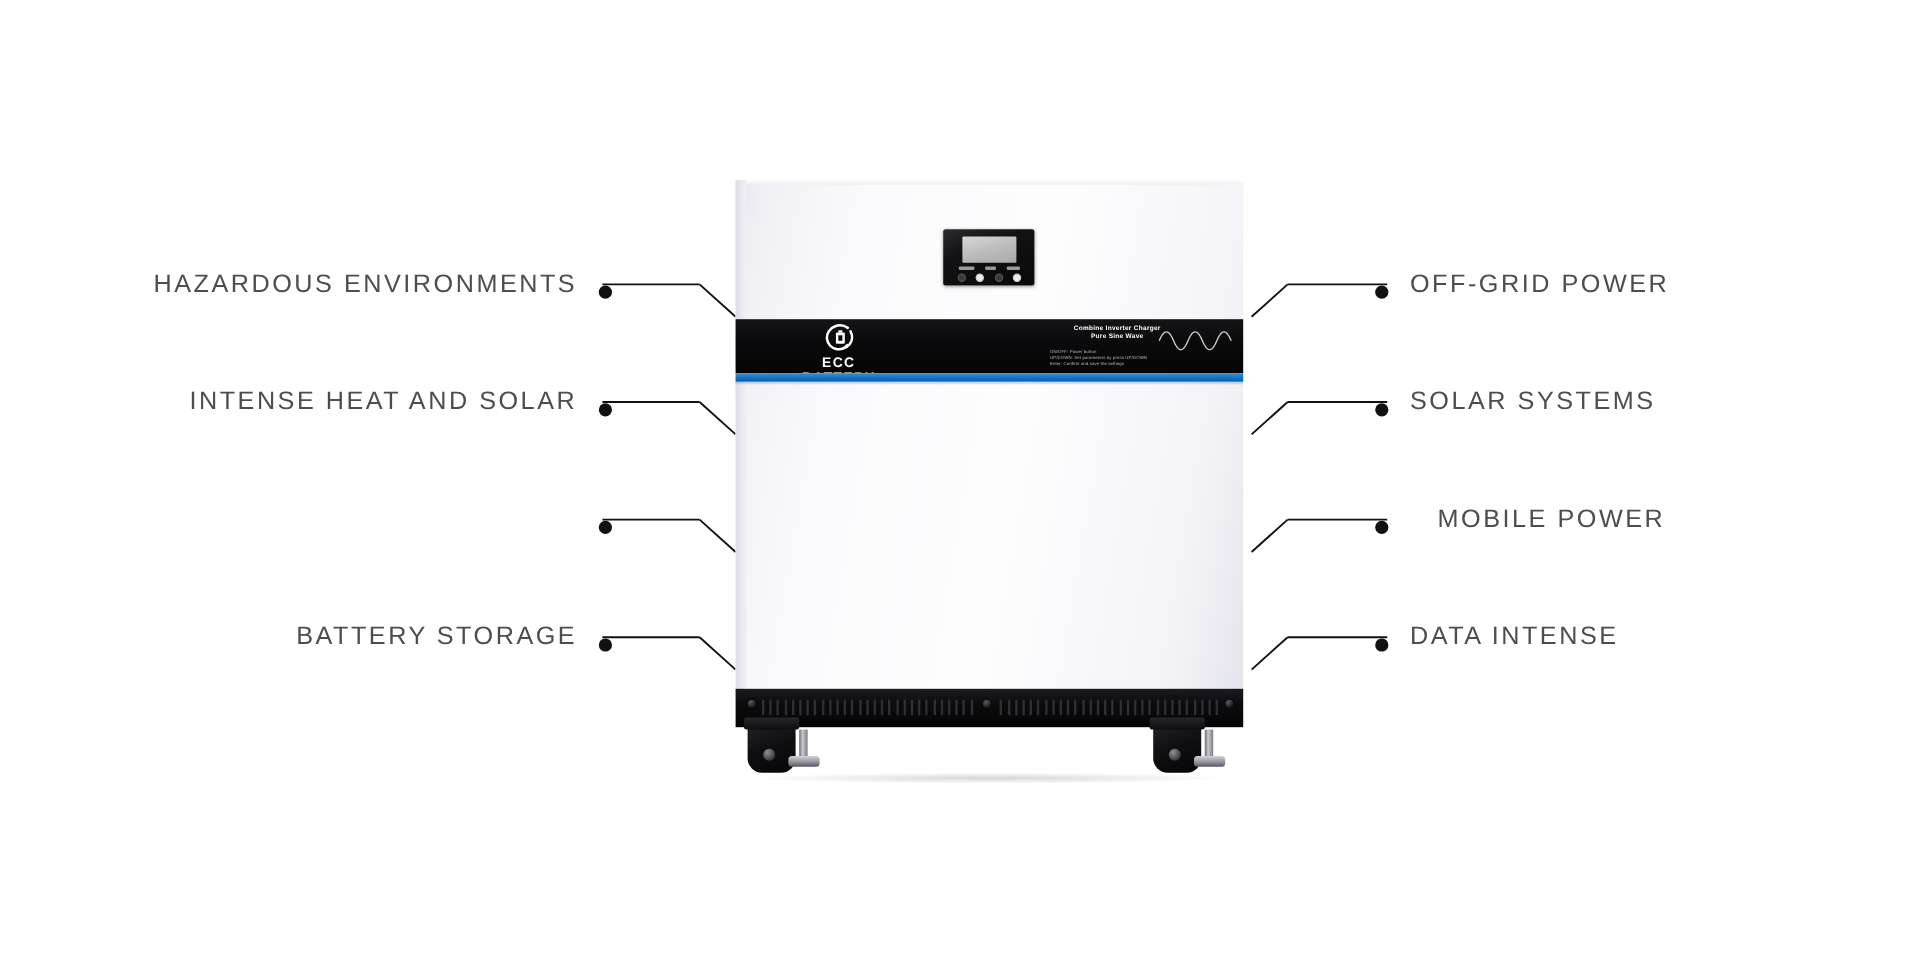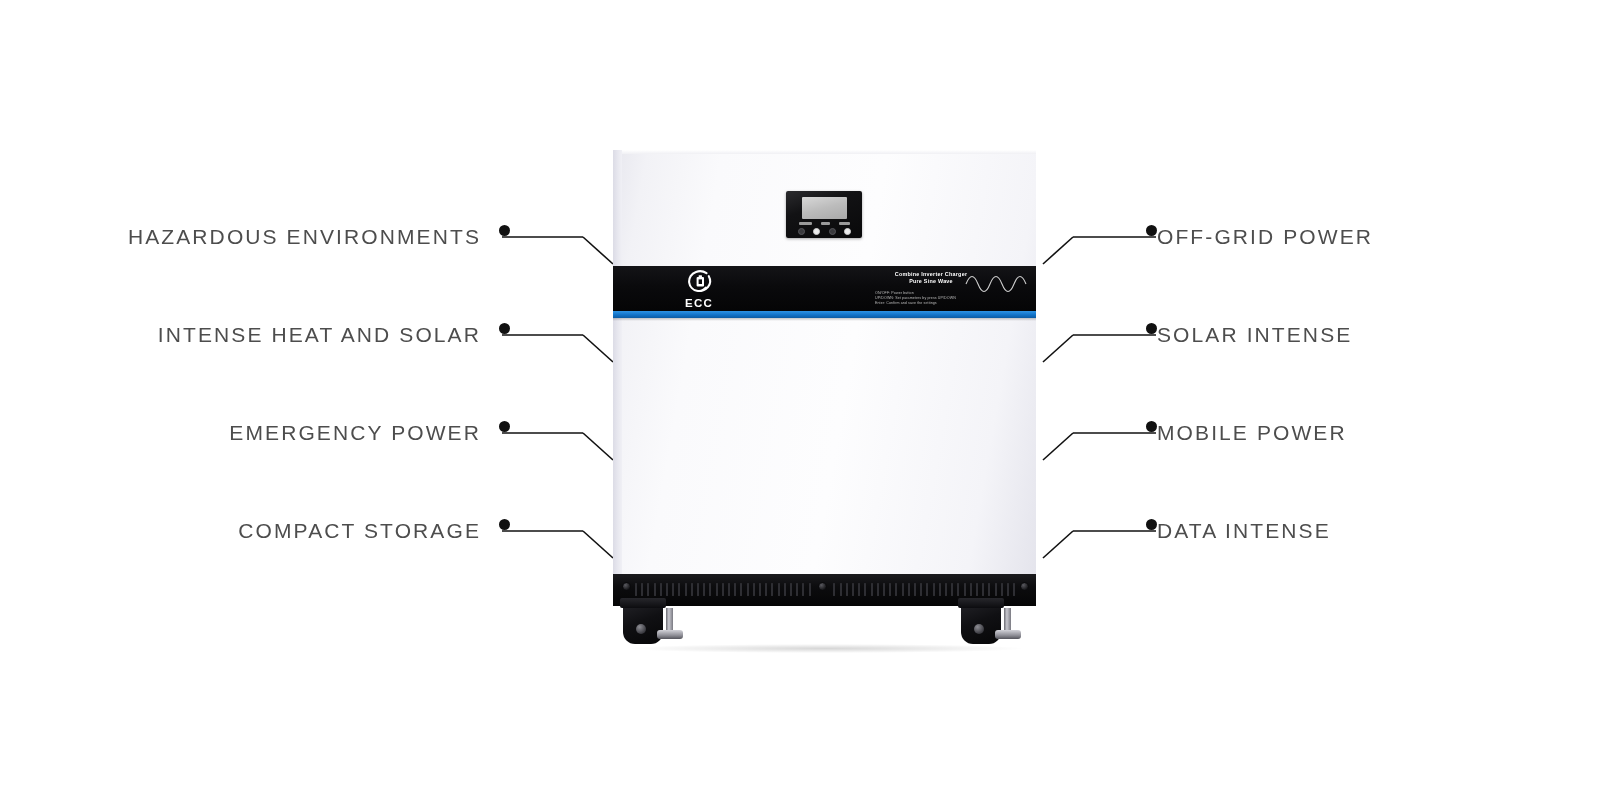--- a/index.html
+++ b/index.html
@@ -6,36 +6,36 @@
   body{
     width:1600px;height:800px;
     background:#ffffff;
     font-family:"Liberation Sans", sans-serif;
     overflow:hidden;
     position:relative;
   }
   .stage{position:absolute;inset:0;}
 
   
-  .callout{position:absolute;display:flex;align-items:flex-start;height:24px;}
+  .callout{position:absolute;display:flex;align-items:flex-end;height:24px;}
   .callout .lbl{
     font-size:21px;
     letter-spacing:2.1px;
     color:#4d4d4d;
     white-space:nowrap;
     line-height:24px;
     font-weight:400;
   }
   .callout .dot{
     width:11px;height:11px;border-radius:50%;
     background:#111111;flex:none;
   }
   .callout.left{justify-content:flex-end;}
   .callout.left .lbl{margin-right:18px;}
-  .callout.right .lbl{}
+  .callout.right .lbl{margin-left:18px;}
 
   .leader{position:absolute;overflow:visible;}
   .leader line{stroke:#111111;stroke-width:1.6;}
 
   
   .unit{position:absolute;left:613px;top:150px;width:423px;height:500px;}
 
   .cabinet{
     position:absolute;left:0;top:0;width:423px;height:430px;
     background:linear-gradient(100deg,#e7e7ee 0%,#f2f2f6 7%,#fafafc 22%,#fdfdfe 55%,#f4f4f8 86%,#e4e4ec 100%);
@@ -182,30 +182,29 @@
   <div class="callout left" style="left:60px;top:323px;width:450px;">
     <span class="lbl">INTENSE HEAT AND SOLAR</span>
     <span class="dot"></span>
   </div>
   <svg class="leader" style="left:500px;top:326px;width:120px;height:40px;">
     <line x1="2" y1="9" x2="83" y2="9"></line>
     <line x1="83" y1="9" x2="113" y2="36"></line>
   </svg>
 
   <div class="callout left" style="left:60px;top:421px;width:450px;">
-    <span class="lbl">EMERGENCY POWER</span>
     <span class="dot"></span>
   </div>
   <svg class="leader" style="left:500px;top:424px;width:120px;height:40px;">
     <line x1="2" y1="9" x2="83" y2="9"></line>
     <line x1="83" y1="9" x2="113" y2="36"></line>
   </svg>
 
   <div class="callout left" style="left:60px;top:519px;width:450px;">
-    <span class="lbl">COMPACT STORAGE</span>
+    <span class="lbl">BATTERY STORAGE</span>
     <span class="dot"></span>
   </div>
   <svg class="leader" style="left:500px;top:522px;width:120px;height:40px;">
     <line x1="2" y1="9" x2="83" y2="9"></line>
     <line x1="83" y1="9" x2="113" y2="36"></line>
   </svg>
 
   <svg class="leader" style="left:1036px;top:228px;width:125px;height:40px;">
     <line x1="7" y1="36" x2="37" y2="9"></line>
     <line x1="37" y1="9" x2="120" y2="9"></line>
@@ -214,28 +213,28 @@
     <span class="dot"></span>
     <span class="lbl">OFF-GRID POWER</span>
   </div>
 
   <svg class="leader" style="left:1036px;top:326px;width:125px;height:40px;">
     <line x1="7" y1="36" x2="37" y2="9"></line>
     <line x1="37" y1="9" x2="120" y2="9"></line>
   </svg>
   <div class="callout right" style="left:1146px;top:323px;">
     <span class="dot"></span>
-    <span class="lbl">SOLAR INTENSE</span>
+    <span class="lbl">SOLAR SYSTEMS</span>
   </div>
 
   <svg class="leader" style="left:1036px;top:424px;width:125px;height:40px;">
     <line x1="7" y1="36" x2="37" y2="9"></line>
     <line x1="37" y1="9" x2="120" y2="9"></line>
   </svg>
-  <div class="callout right" style="left:1146px;top:421px;">
+  <div class="callout right" style="left:1146px;top:421px;gap:23px;">
     <span class="dot"></span>
     <span class="lbl">MOBILE POWER</span>
   </div>
 
   <svg class="leader" style="left:1036px;top:522px;width:125px;height:40px;">
     <line x1="7" y1="36" x2="37" y2="9"></line>
     <line x1="37" y1="9" x2="120" y2="9"></line>
   </svg>
   <div class="callout right" style="left:1146px;top:519px;">
     <span class="dot"></span>

